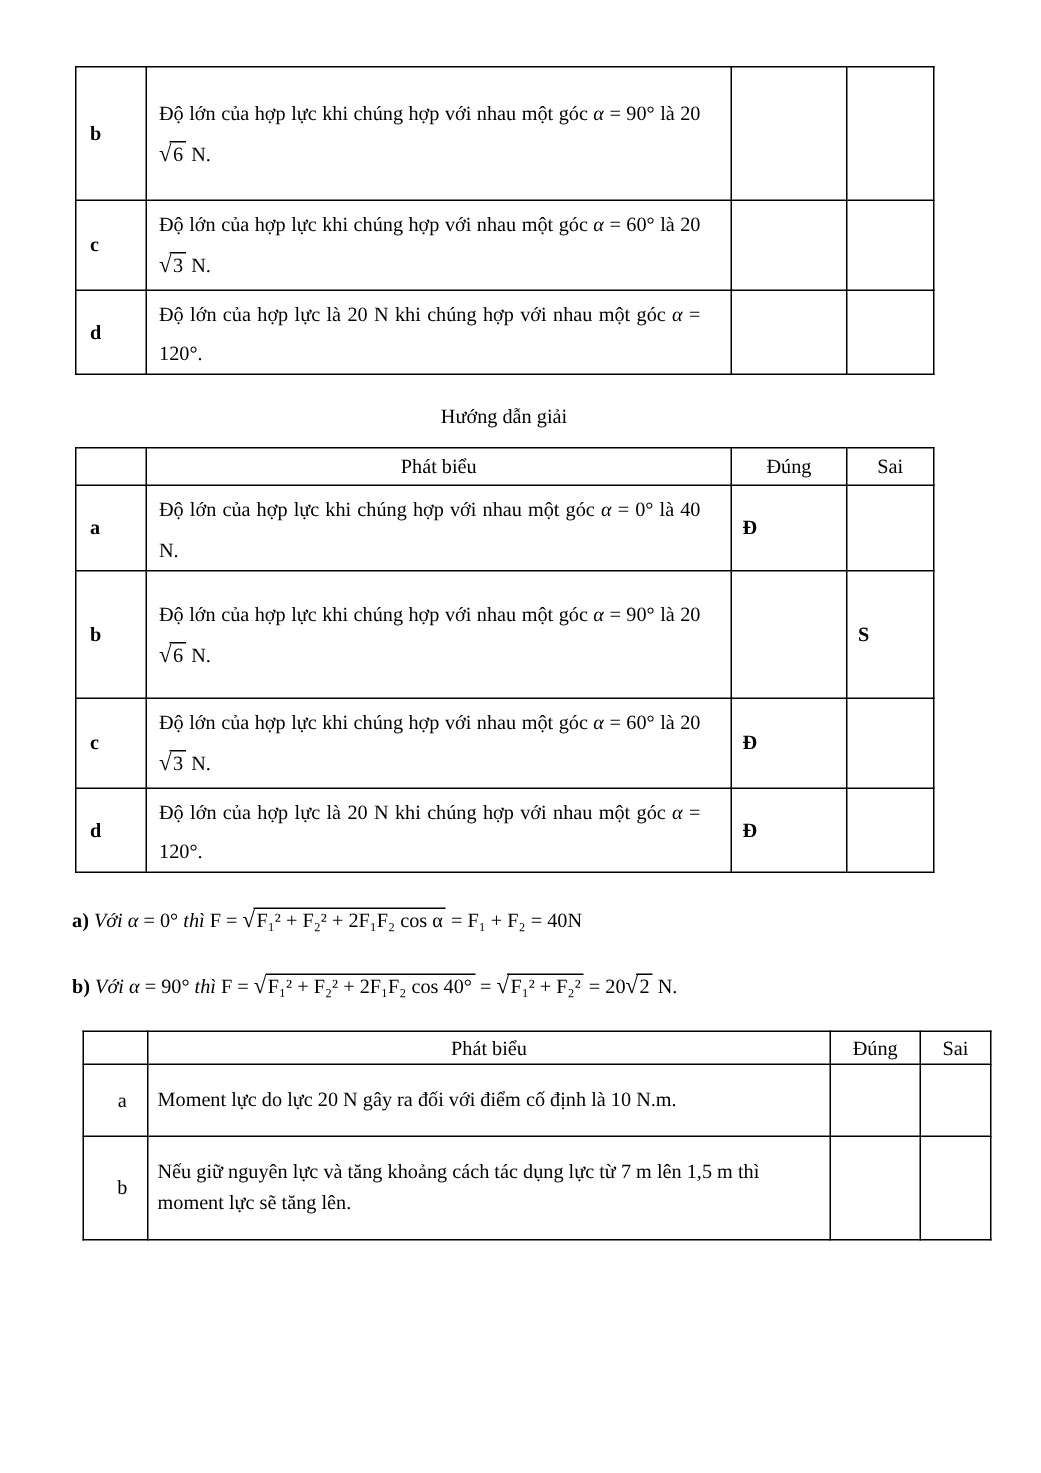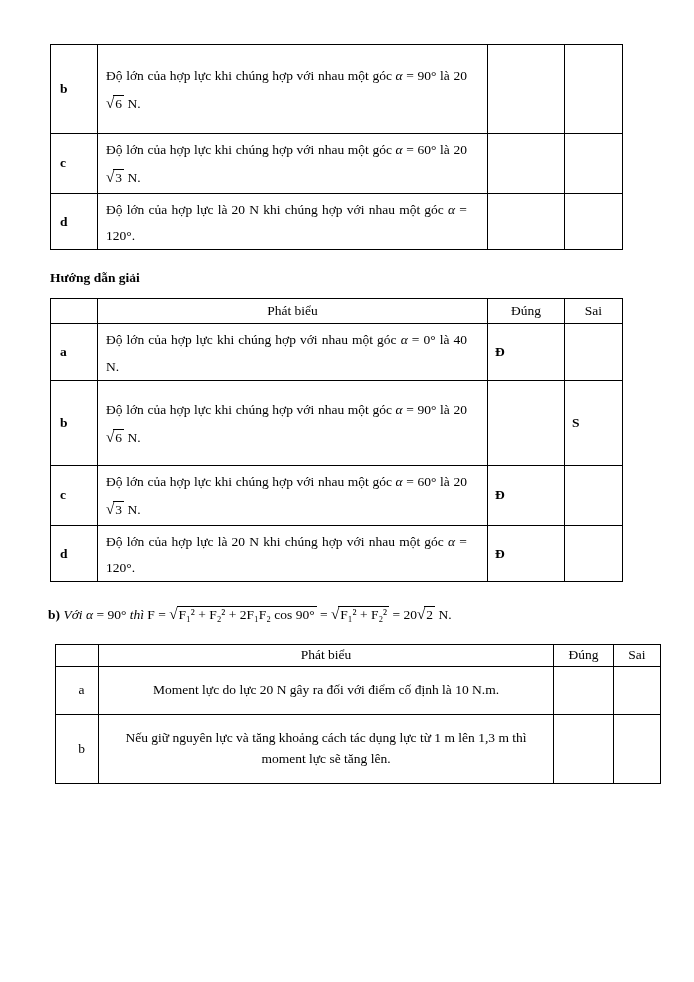--- a/index.html
+++ b/index.html
@@ -18,42 +18,42 @@
   .stmt { vertical-align:top; padding:3px 20px 0 8px; text-align:justify; line-height:1.95; }
   .hdr { font-weight:normal; text-align:center;margin-top:20px; }
   .mark { font-weight:bold; padding-left:7px; }
 
   
   .t1 tr:nth-child(1){ height:89px; }
   .t1 tr:nth-child(2){ height:54px; }
   .t1 tr:nth-child(3){ height:53px; }
 
   
-  .heading { width:572px; text-align:left; font-weight:bold; margin:20px 0 12px 0; }
+  .heading { width:572px; text-align:center; font-weight:normal; margin:20px 0 12px 0; }
 
   
   .t2 tr:nth-child(1){ height:25px; }
   .t2 tr:nth-child(2){ height:25px; }
   .t2 tr:nth-child(3){ height:85px; }
   .t2 tr:nth-child(4){ height:53px; }
   .t2 tr:nth-child(5){ height:52px; }
 
   
   .solutions { margin-top:18px; margin-left:-2px; }
   .sol { margin-bottom:14px; line-height:1.95; }
 
   
   .cau3 { width:600px; margin:14px 0 12px -2px; line-height:1.8; }
 
   
   .t3 { margin-left:5px; }
   .t3 tr:nth-child(1){ height:22px; }
   .t3 tr:nth-child(2){ height:25px; }
   .t3 tr:nth-child(3){ height:47px; }
-  .t3 .stmt { vertical-align:middle; line-height:1.55; padding:13px 6px; text-align:center; }
+  .t3 .stmt { vertical-align:middle; line-height:1.55; padding:13px 6px; text-align:left; }
 
   
   .sqrt { white-space:nowrap; }
   .sqrt .sign { display:inline-block; font-size:1.12em; }
   .sqrt .vinc { display:inline-block; border-top:1px solid #000; line-height:1.12; padding:0 2px; margin-left:-1px; }
 
   i { font-style:italic; }
   b { font-weight:bold; }
 </style>
 </head>
@@ -127,21 +127,22 @@
     <tr>
       <td class="lbl">d</td>
       <td class="stmt">Độ lớn của hợp lực là 20 N khi chúng hợp với nhau một góc <i>α</i> = 120°.</td>
       <td class="mark">Đ</td>
       <td class="mark"></td>
     </tr>
   </tbody>
     </table>
 
   <div class="solutions">
-    <div class="sol"><b>b)</b> <i>Với</i> <i>α</i> = 90° <i>thì</i> F = <span class="sqrt"><span class="sign">√</span><span class="vinc">F₁² + F₂² + 2F₁F₂ cos 90°</span></span> = <span class="sqrt"><span class="sign">√</span><span class="vinc">F₁² + F₂²</span></span> = 20<span class="sqrt"><span class="sign">√</span><span class="vinc">2</span></span> N.</div>
+    <div class="sol"><b>a)</b> <i>Với</i> <i>α</i> = 0° <i>thì</i> F = <span class="sqrt"><span class="sign">√</span><span class="vinc">F₁² + F₂² + 2F₁F₂ cos α</span></span> = F₁ + F₂ = 40N</div>
+    <div class="sol"><b>b)</b> <i>Với</i> <i>α</i> = 90° <i>thì</i> F = <span class="sqrt"><span class="sign">√</span><span class="vinc">F₁² + F₂² + 2F₁F₂ cos 40°</span></span> = <span class="sqrt"><span class="sign">√</span><span class="vinc">F₁² + F₂²</span></span> = 20<span class="sqrt"><span class="sign">√</span><span class="vinc">2</span></span> N.</div>
   </div>
 
 
   <table class="tbl t3">
     <colgroup>
         <col style="width:43px">
         <col style="width:455px">
         <col style="width:60px">
         <col style="width:47px">
       </colgroup>
@@ -153,20 +154,20 @@
       <td class="hdr">Sai</td>
     </tr>
     <tr>
       <td class="lbl hdr">a</td>
       <td class="stmt">Moment lực do lực 20 N gây ra đối với điểm cố định là 10 N.m.</td>
       <td class="mark"></td>
       <td class="mark"></td>
     </tr>
     <tr>
       <td class="lbl hdr">b</td>
-      <td class="stmt">Nếu giữ nguyên lực và tăng khoảng cách tác dụng lực từ 1 m lên 1,3 m thì moment lực sẽ tăng lên.</td>
+      <td class="stmt">Nếu giữ nguyên lực và tăng khoảng cách tác dụng lực từ 7 m lên 1,5 m thì moment lực sẽ tăng lên.</td>
       <td class="mark"></td>
       <td class="mark"></td>
     </tr>
   </tbody>
     </table>
 
 </div>
 
 </body></html>

